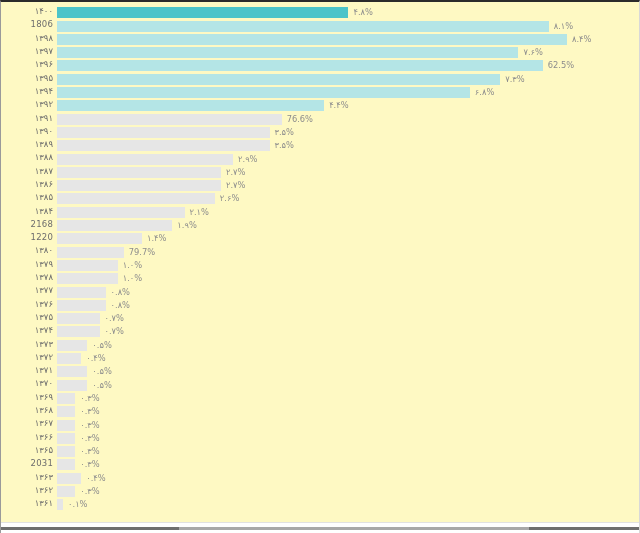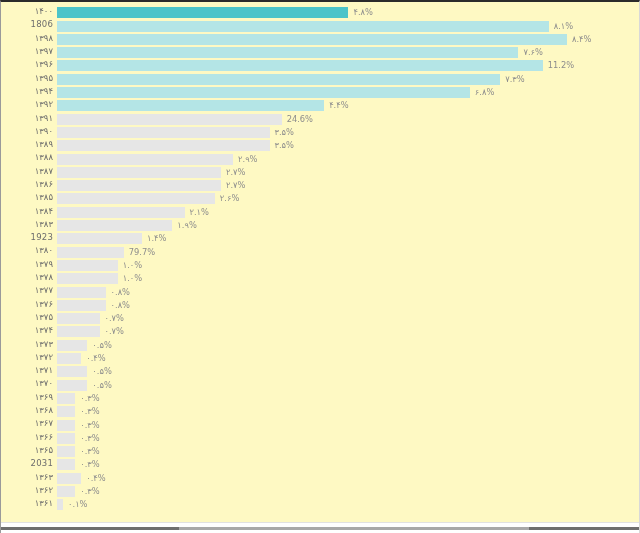--- a/index.html
+++ b/index.html
@@ -137,21 +137,21 @@
         <div class="row-label">۱۳۹۷</div>
         <div class="bar-track">
           <div class="bar" style="width: 461.429px;"></div>
           <div class="bar-value">۷.۶%</div>
         </div>
       </div>
       <div class="bar-row">
         <div class="row-label">۱۳۹۶</div>
         <div class="bar-track">
           <div class="bar" style="width: 485.714px;"></div>
-          <div class="bar-value">11.2%</div>
+          <div class="bar-value">62.5%</div>
         </div>
       </div>
       <div class="bar-row">
         <div class="row-label">۱۳۹۵</div>
         <div class="bar-track">
           <div class="bar" style="width: 443.214px;"></div>
           <div class="bar-value">۷.۳%</div>
         </div>
       </div>
       <div class="bar-row">
@@ -165,21 +165,21 @@
         <div class="row-label">۱۳۹۲</div>
         <div class="bar-track">
           <div class="bar" style="width: 267.143px;"></div>
           <div class="bar-value">۴.۴%</div>
         </div>
       </div>
       <div class="bar-row">
         <div class="row-label">۱۳۹۱</div>
         <div class="bar-track">
           <div class="bar muted" style="width: 224.643px;"></div>
-          <div class="bar-value">24.6%</div>
+          <div class="bar-value">76.6%</div>
         </div>
       </div>
       <div class="bar-row">
         <div class="row-label">۱۳۹۰</div>
         <div class="bar-track">
           <div class="bar muted" style="width: 212.5px;"></div>
           <div class="bar-value">۳.۵%</div>
         </div>
       </div>
       <div class="bar-row">
@@ -218,28 +218,28 @@
         </div>
       </div>
       <div class="bar-row">
         <div class="row-label">۱۳۸۴</div>
         <div class="bar-track">
           <div class="bar muted" style="width: 127.5px;"></div>
           <div class="bar-value">۲.۱%</div>
         </div>
       </div>
       <div class="bar-row">
-        <div class="row-label">۱۳۸۳</div>
+        <div class="row-label">2168</div>
         <div class="bar-track">
           <div class="bar muted" style="width: 115.357px;"></div>
           <div class="bar-value">۱.۹%</div>
         </div>
       </div>
       <div class="bar-row">
-        <div class="row-label">1923</div>
+        <div class="row-label">1220</div>
         <div class="bar-track">
           <div class="bar muted" style="width: 85px;"></div>
           <div class="bar-value">۱.۴%</div>
         </div>
       </div>
       <div class="bar-row">
         <div class="row-label">۱۳۸۰</div>
         <div class="bar-track">
           <div class="bar muted" style="width: 66.7857px;"></div>
           <div class="bar-value">79.7%</div>

